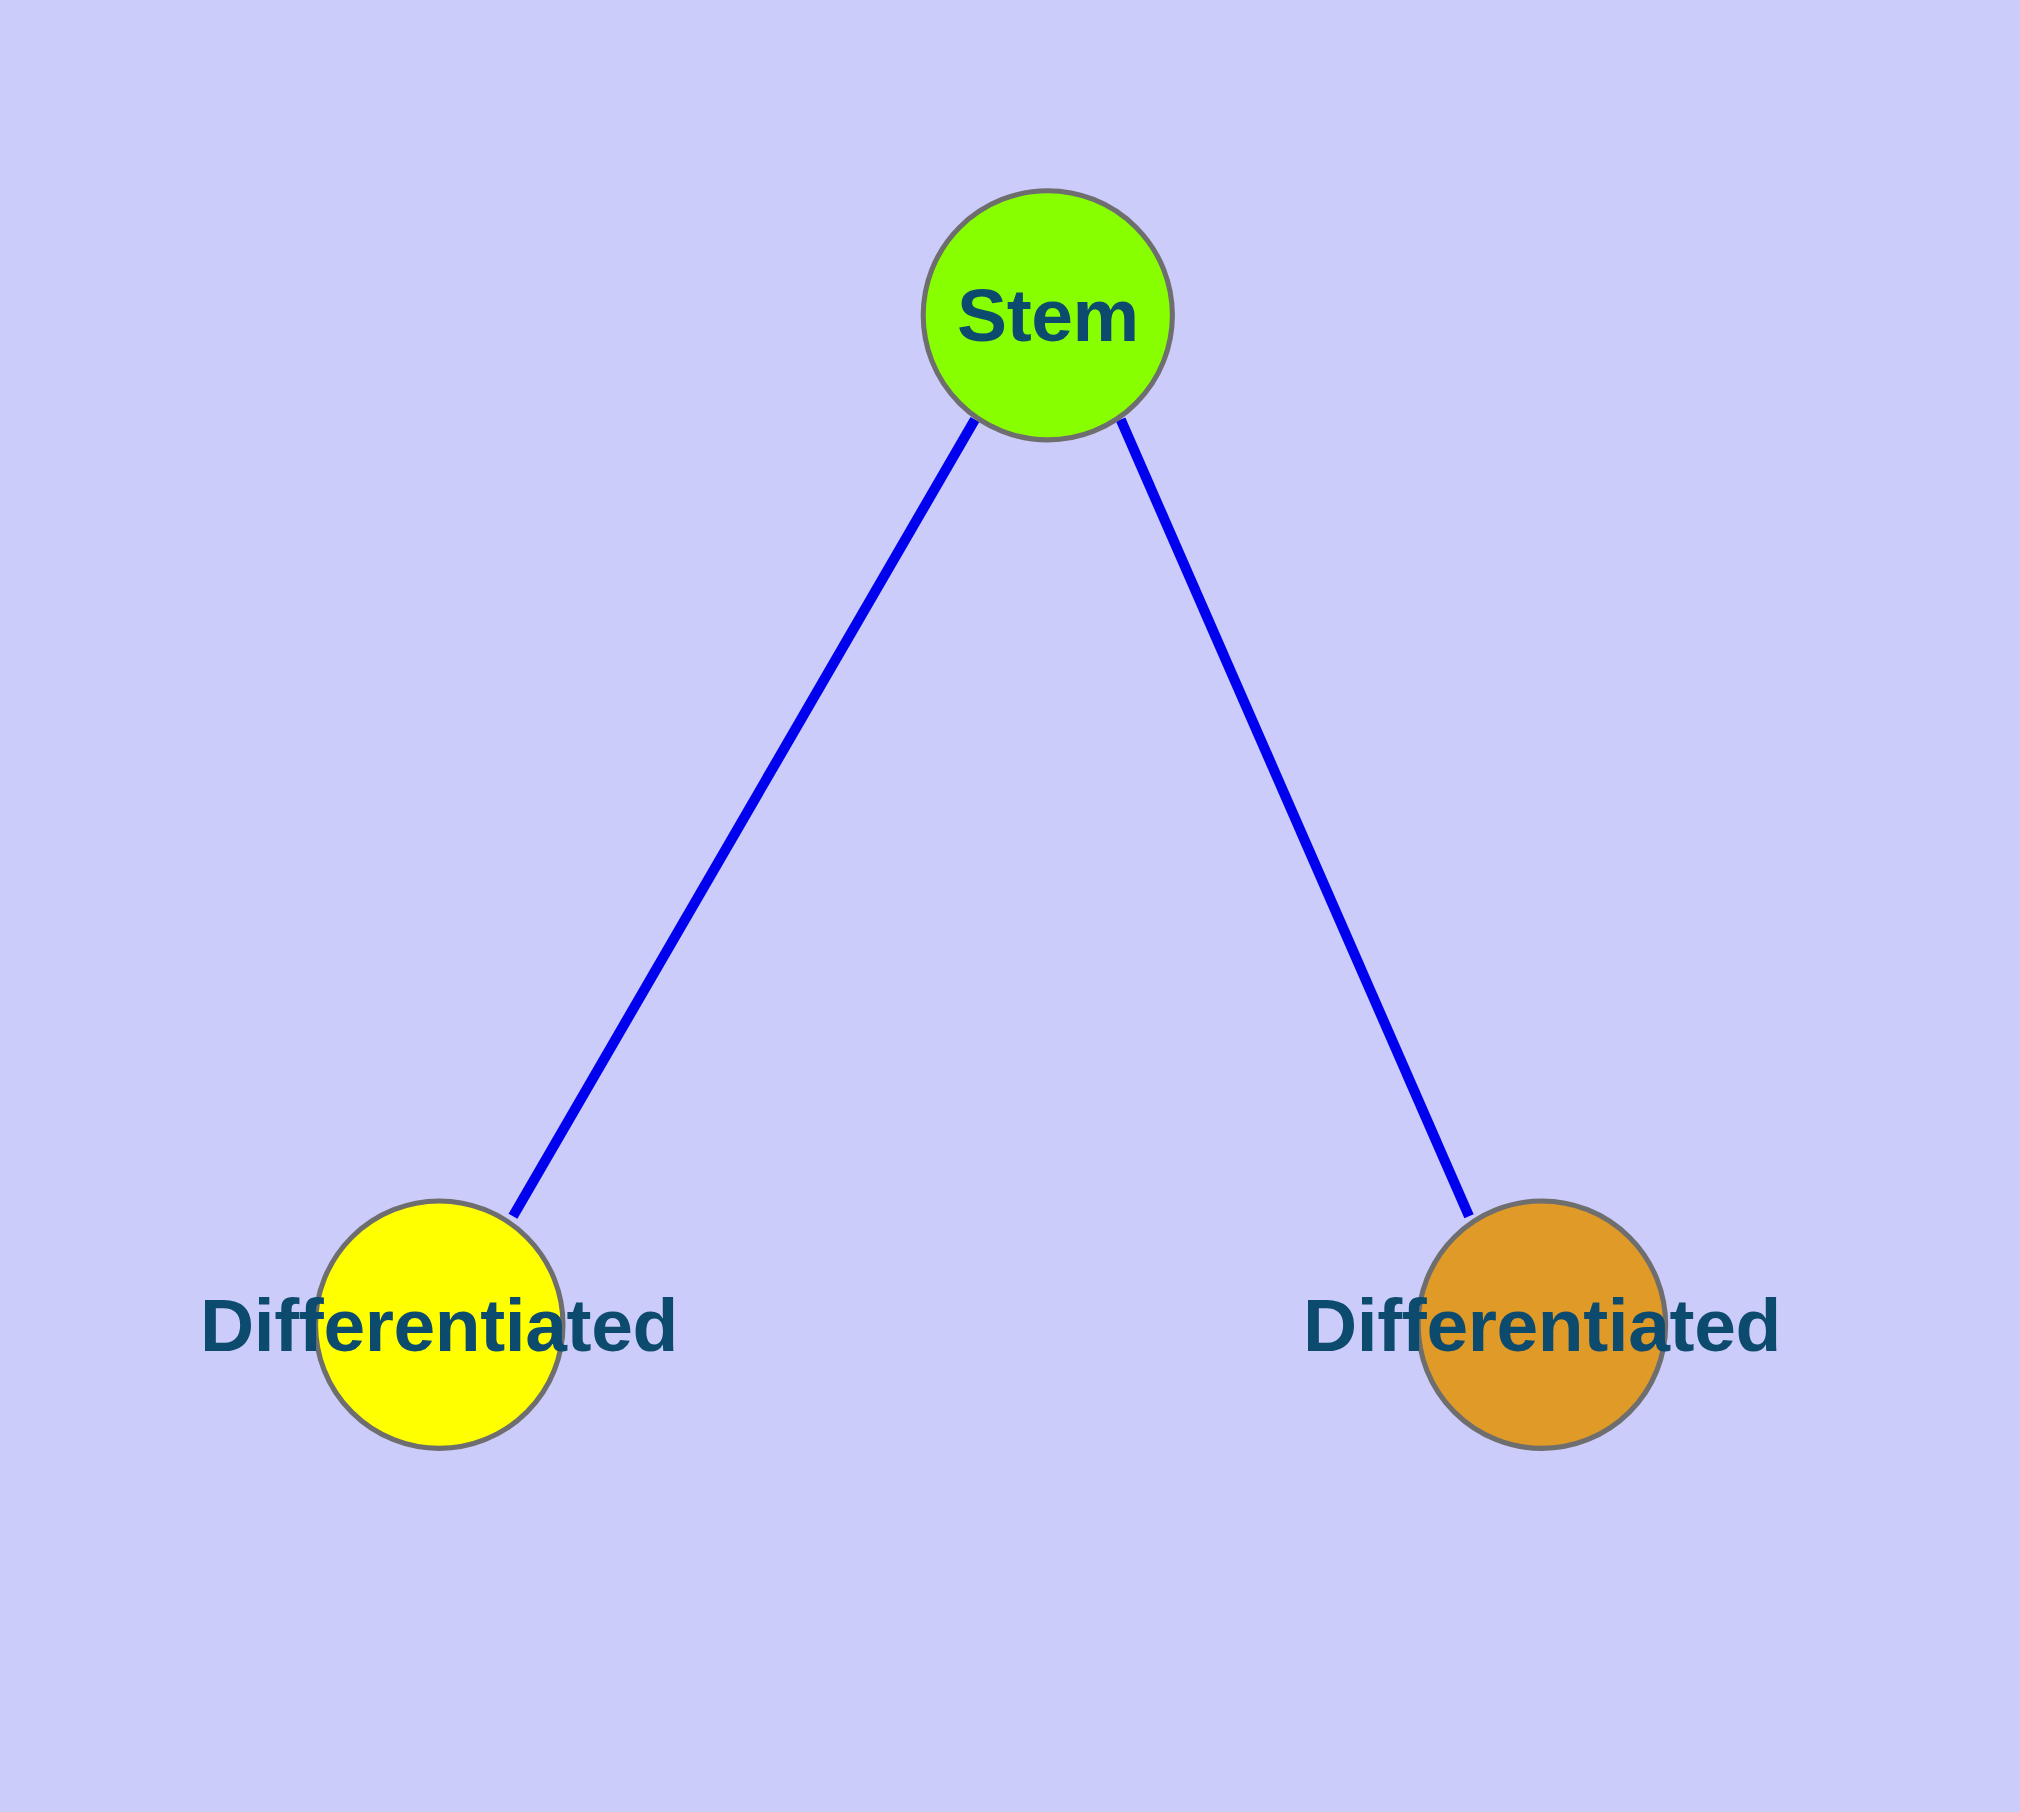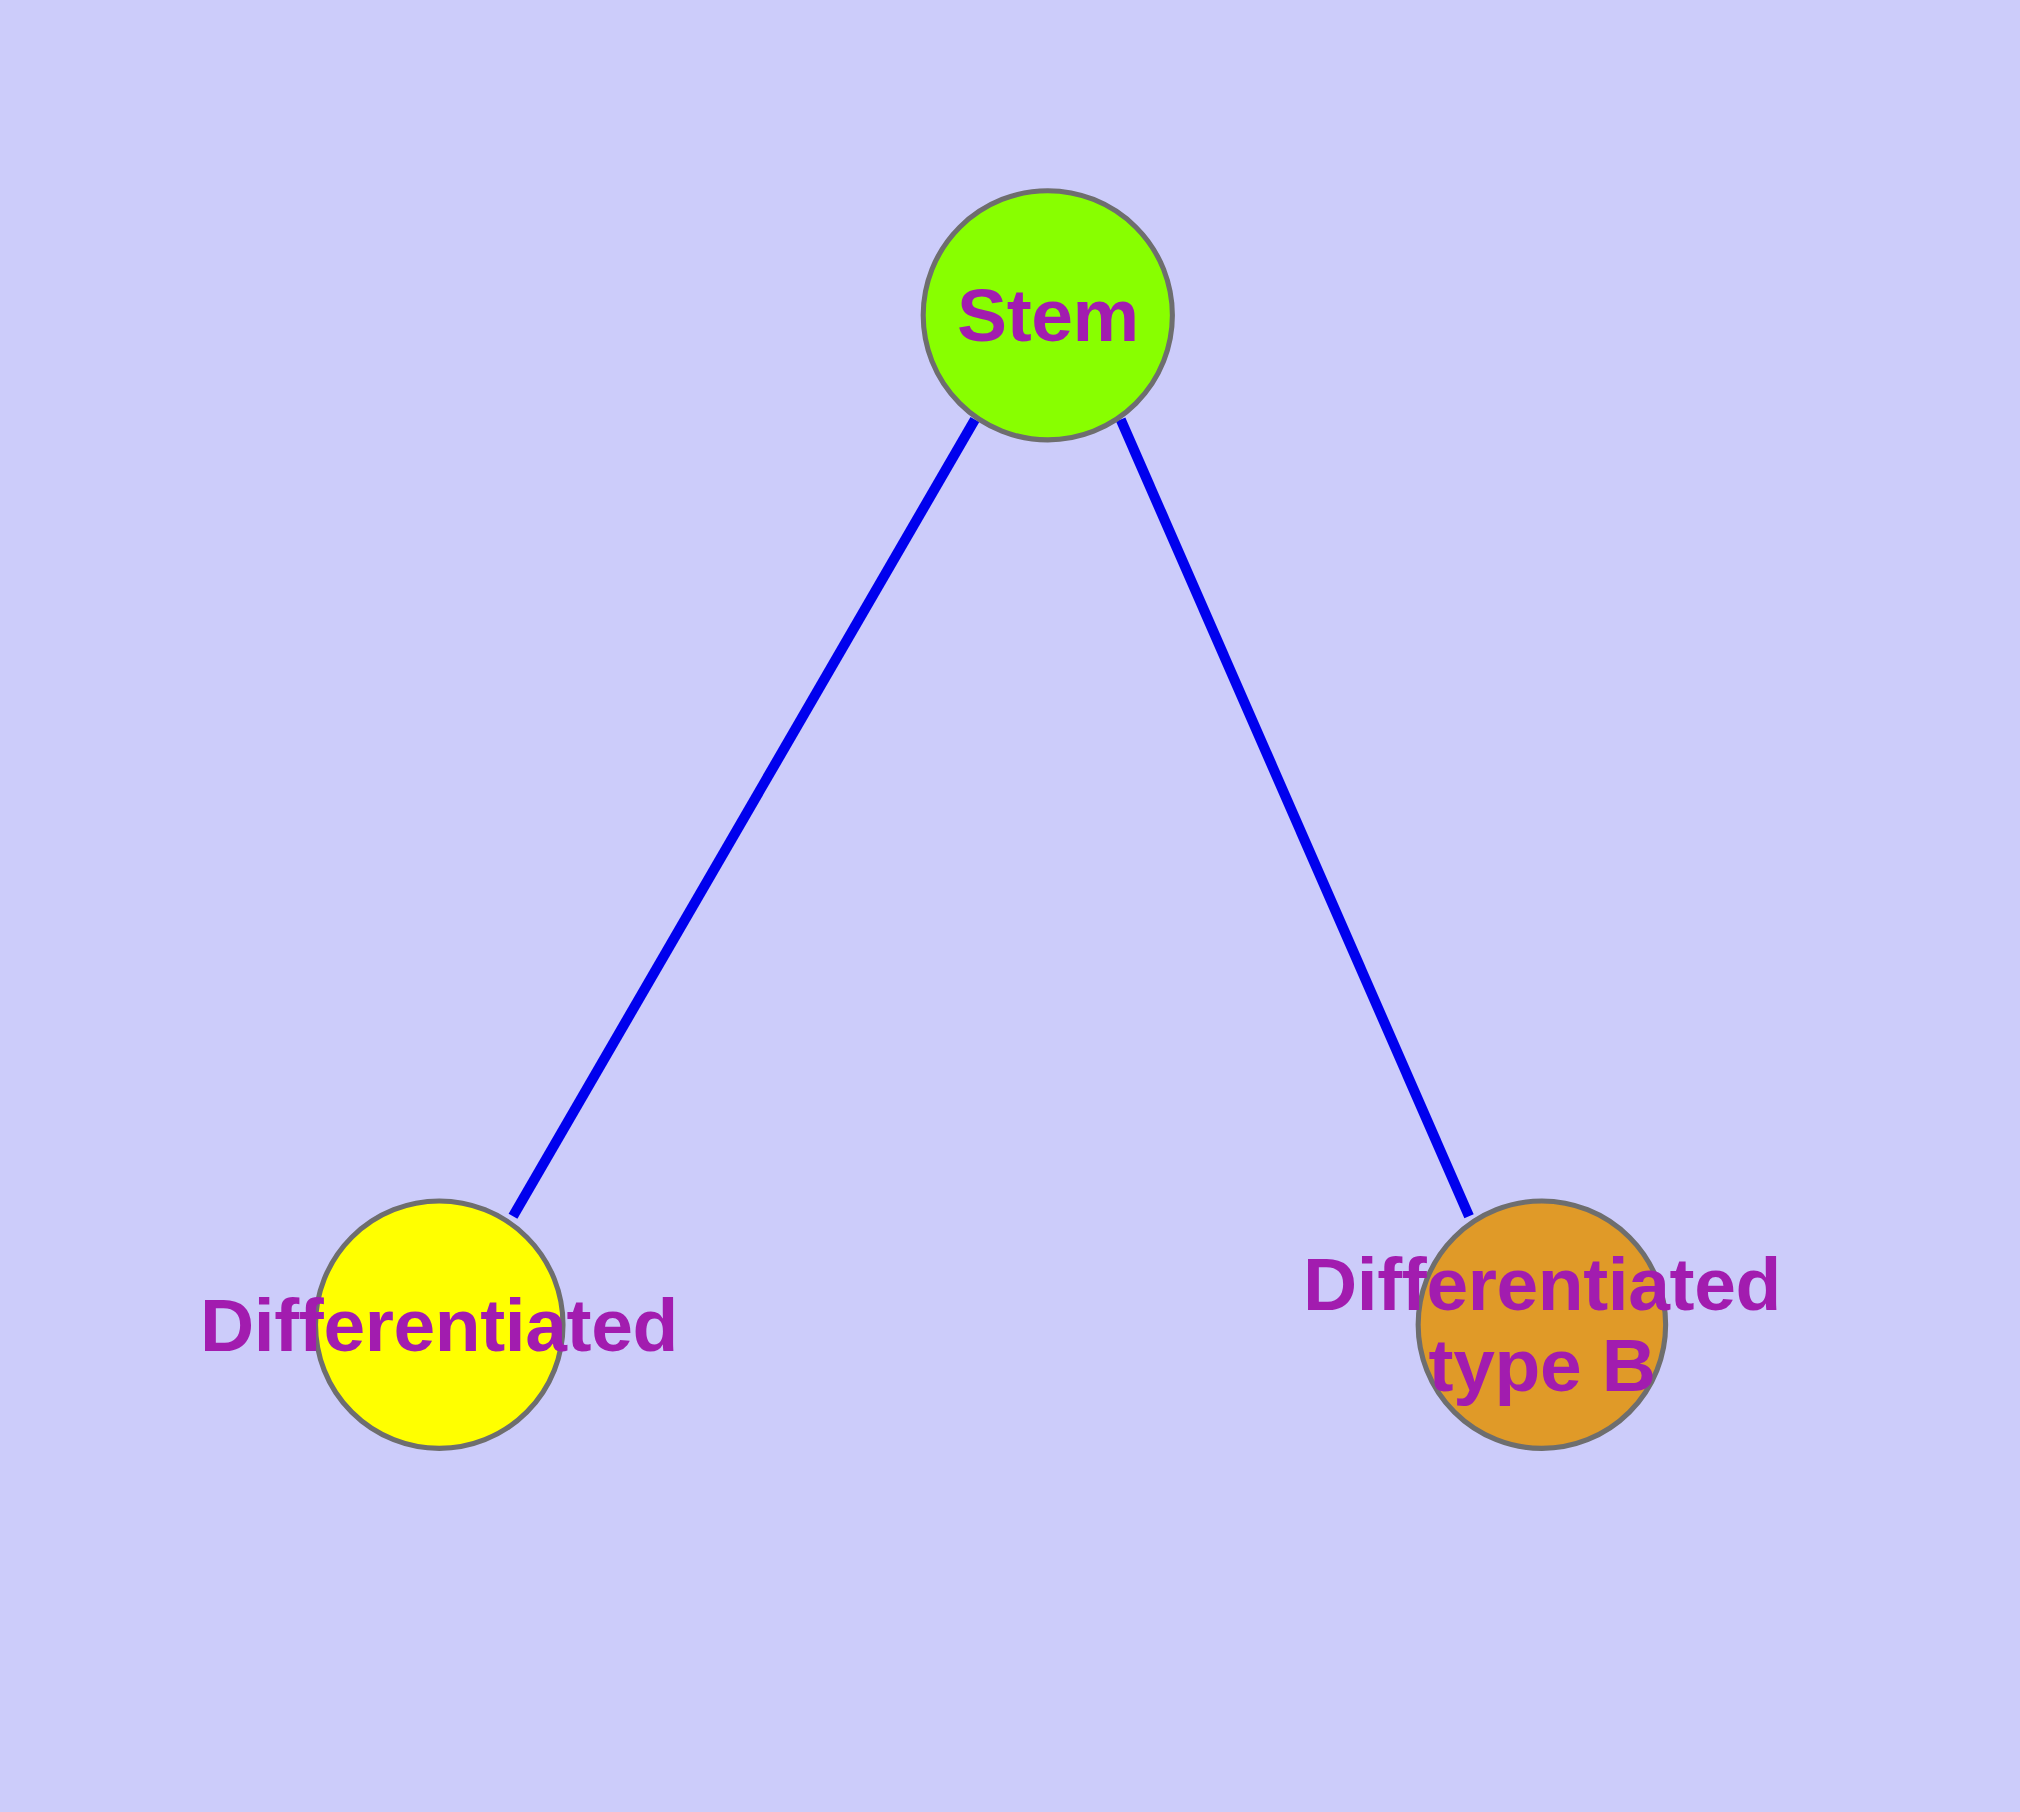--- a/index.html
+++ b/index.html
@@ -21,21 +21,21 @@
     top: 0;
     width: 2021px;
     height: 1812px;
     display: block;
   }
   .node-label {
     position: absolute;
     transform: translate(-50%, -50%);
     text-align: center;
     white-space: pre;
-    color: #a21caf;
+    color: #0c4a6e;
     font-weight: bold;
     line-height: 1.08;
     letter-spacing: -0.4px;
     pointer-events: none;
   }
   .label-stem    { font-size: 75px; }
   .label-typea   { font-size: 75px; }
   .label-typeb   { font-size: 75px; }
 </style>
 </head>
@@ -52,16 +52,16 @@
       <circle cx="1236" cy="372" r="147" fill="#88ff00" stroke="#6e6e6e" stroke-width="6"></circle>
       <circle cx="518" cy="1563" r="146" fill="#ffff00" stroke="#6e6e6e" stroke-width="6"></circle>
       <circle cx="1819" cy="1563" r="146" fill="#e09a28" stroke="#6e6e6e" stroke-width="6"></circle>
     </g>
   </svg>
 
   <div class="node-label label-stem" style="left:1048px; top:315px;">Stem</div>
 
   <div class="node-label label-typea" style="left:439px; top:1325px;"><span>Differentiated</span><br></div>
 
-  <div class="node-label label-typeb" style="left:1542px; top:1325px;"><span>Differentiated</span><br><span>type B</span></div>
+  <div class="node-label label-typeb" style="left:1542px; top:1325px;"><span>Differentiated</span><br></div>
 
 </div>
 
 
 </body></html>

